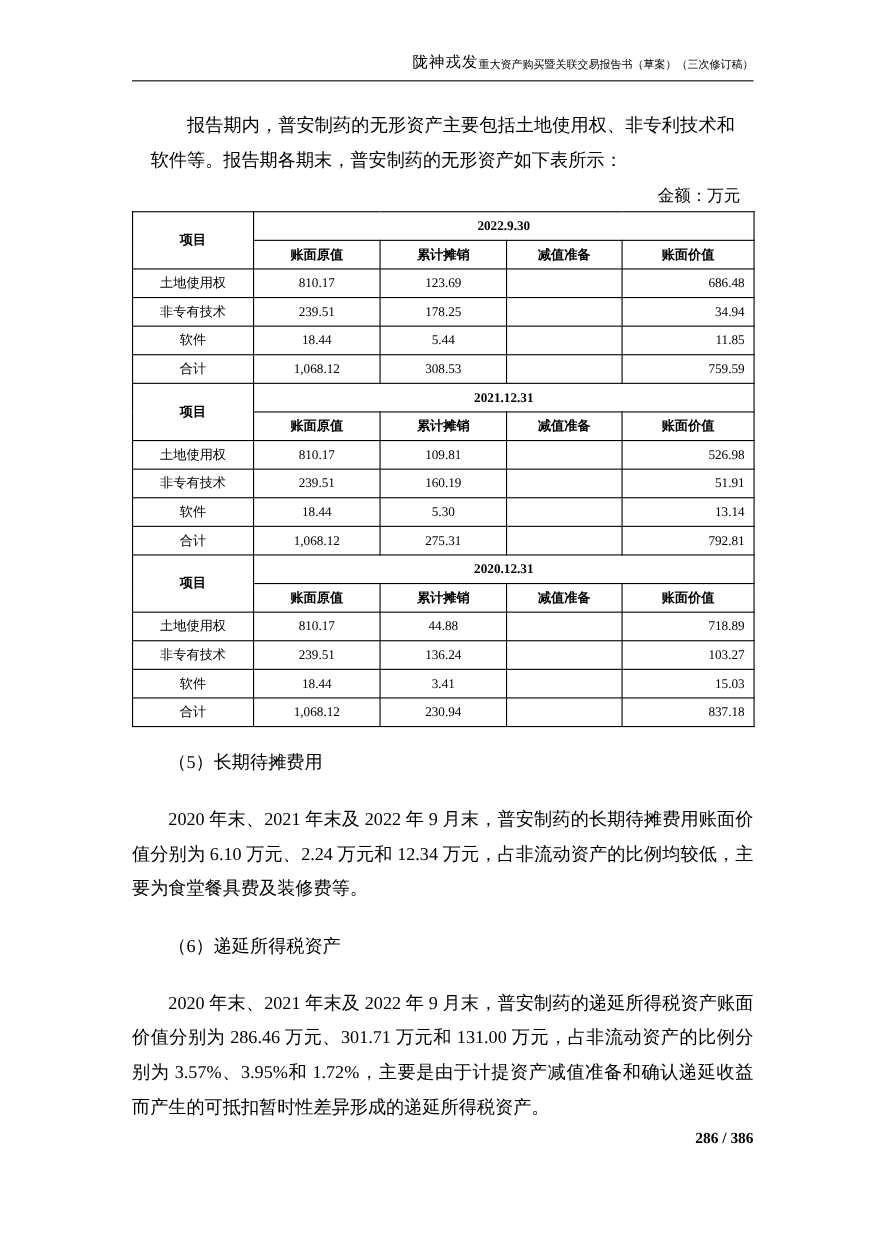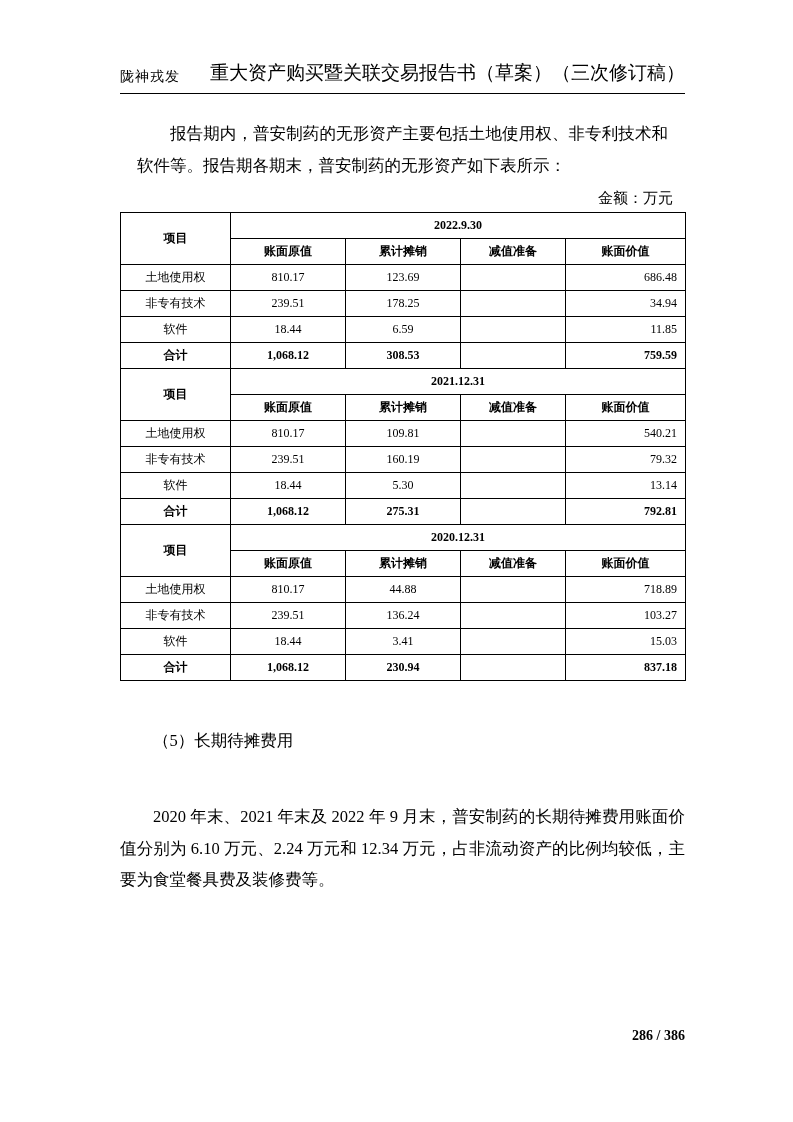--- a/index.html
+++ b/index.html
@@ -3,45 +3,45 @@
 <meta charset="utf-8">
 <style>
   html,body { margin:0; padding:0; background:#ffffff; }
   .page {
     width:793px; height:1122px; position:relative; background:#fff;
     font-family:"Liberation Serif","DejaVu Serif",serif; color:#000;
     box-sizing:border-box; padding:48px 108px 0 120px; overflow:hidden;
   }
   
   .doc-header {
-    display:flex; justify-content:space-between; align-items:flex-end;
-    border-bottom:1px solid #000; padding-bottom:7px;margin-top:12px;
+    display:flex; justify-content:flex-end; align-items:flex-end;
+    border-bottom:1px solid #000; padding-bottom:7px;
   }
   .doc-header .h-left { font-size:14px; letter-spacing:1px; }
-  .doc-header .h-right { font-size:19px; }
+  .doc-header .h-right { font-size:10px; }
   
   p.body {
     font-size:16.5px; line-height:1.92; text-indent:2em; text-align:justify;
     margin:20px 0;
   }
   p.intro { margin:24px 17px 8px; }
-  p.head-item { margin:44px 0; text-align:left; }
+  p.head-item { margin:16px 0; text-align:left; }
   .unit { text-align:right; font-size:15px; margin:2px 12px 4px; }
   
   table.assets {
     width:100%; border-collapse:collapse; table-layout:fixed;
     font-size:12px;
   }
   table.assets td {
     border:1px solid #000; height:23px; padding:1px 4px;
     text-align:center; vertical-align:middle; overflow:hidden; white-space:nowrap;
   }
   table.assets td.c-head { font-weight:bold; }
   table.assets td.num-r { text-align:right; padding-right:8px; }
-  table.assets tr.bold-row td { font-weight:bold; }
+  table.assets tr.bold-row td { font-weight:normal; }
   
   .page-number {
     position:absolute; right:108px; bottom:78px;
     font-size:14px; font-weight:bold;
   }
 </style>
 </head>
 <body>
 
 <div class="page">
@@ -85,21 +85,21 @@
           <tr>
             <td>非专有技术</td>
             <td>239.51</td>
             <td>178.25</td>
             <td></td>
             <td class="num-r">34.94</td>
           </tr>
           <tr>
             <td>软件</td>
             <td>18.44</td>
-            <td>6.59</td>
+            <td>5.44</td>
             <td></td>
             <td class="num-r">11.85</td>
           </tr>
           <tr class="bold-row">
             <td>合计</td>
             <td>1,068.12</td>
             <td>308.53</td>
             <td></td>
             <td class="num-r">759.59</td>
           </tr>
@@ -111,28 +111,28 @@
             <td class="c-head">账面原值</td>
             <td class="c-head">累计摊销</td>
             <td class="c-head">减值准备</td>
             <td class="c-head">账面价值</td>
           </tr>
           <tr>
             <td>土地使用权</td>
             <td>810.17</td>
             <td>109.81</td>
             <td></td>
-            <td class="num-r">540.21</td>
+            <td class="num-r">526.98</td>
           </tr>
           <tr>
             <td>非专有技术</td>
             <td>239.51</td>
             <td>160.19</td>
             <td></td>
-            <td class="num-r">79.32</td>
+            <td class="num-r">51.91</td>
           </tr>
           <tr>
             <td>软件</td>
             <td>18.44</td>
             <td>5.30</td>
             <td></td>
             <td class="num-r">13.14</td>
           </tr>
           <tr class="bold-row">
             <td>合计</td>
@@ -177,17 +177,19 @@
             <td>1,068.12</td>
             <td>230.94</td>
             <td></td>
             <td class="num-r">837.18</td>
           </tr>
         </tbody>
     </table>
 
     <p class="body head-item">（5）长期待摊费用</p>
     <p class="body">2020 年末、2021 年末及 2022 年 9 月末，普安制药的长期待摊费用账面价值分别为 6.10 万元、2.24 万元和 12.34 万元，占非流动资产的比例均较低，主要为食堂餐具费及装修费等。</p>
+    <p class="body head-item">（6）递延所得税资产</p>
+    <p class="body">2020 年末、2021 年末及 2022 年 9 月末，普安制药的递延所得税资产账面价值分别为 286.46 万元、301.71 万元和 131.00 万元，占非流动资产的比例分别为 3.57%、3.95%和 1.72%，主要是由于计提资产减值准备和确认递延收益而产生的可抵扣暂时性差异形成的递延所得税资产。</p>
 
   </main>
 
   <div class="page-number">286 / 386</div>
 </div>
 
 </body></html>

